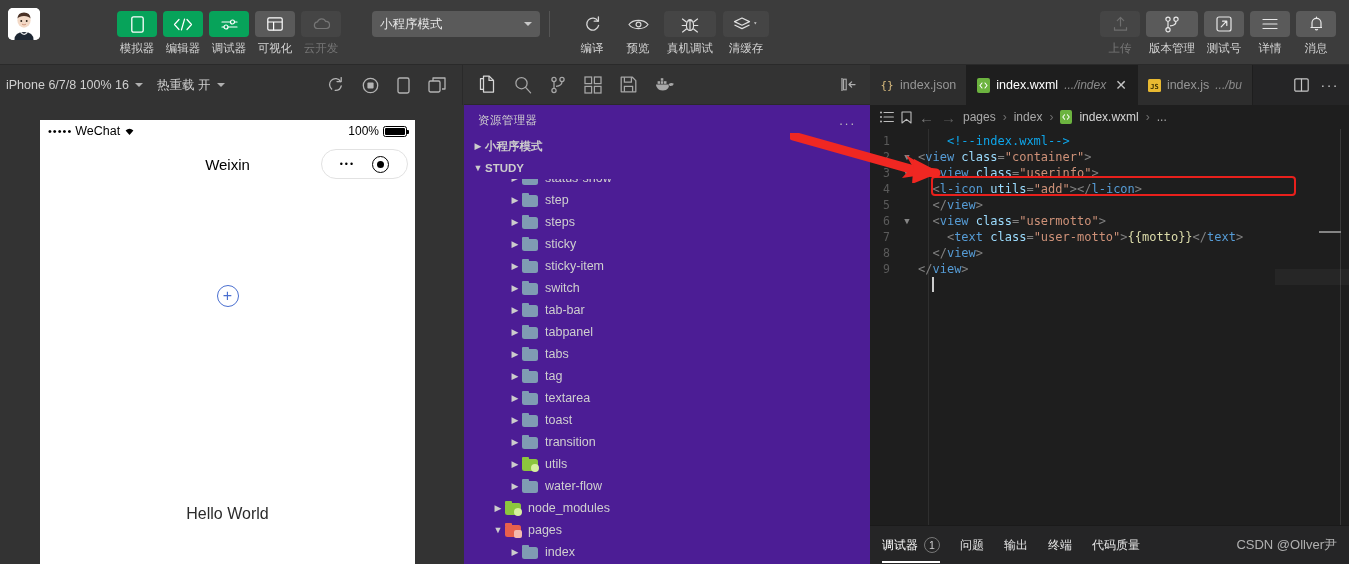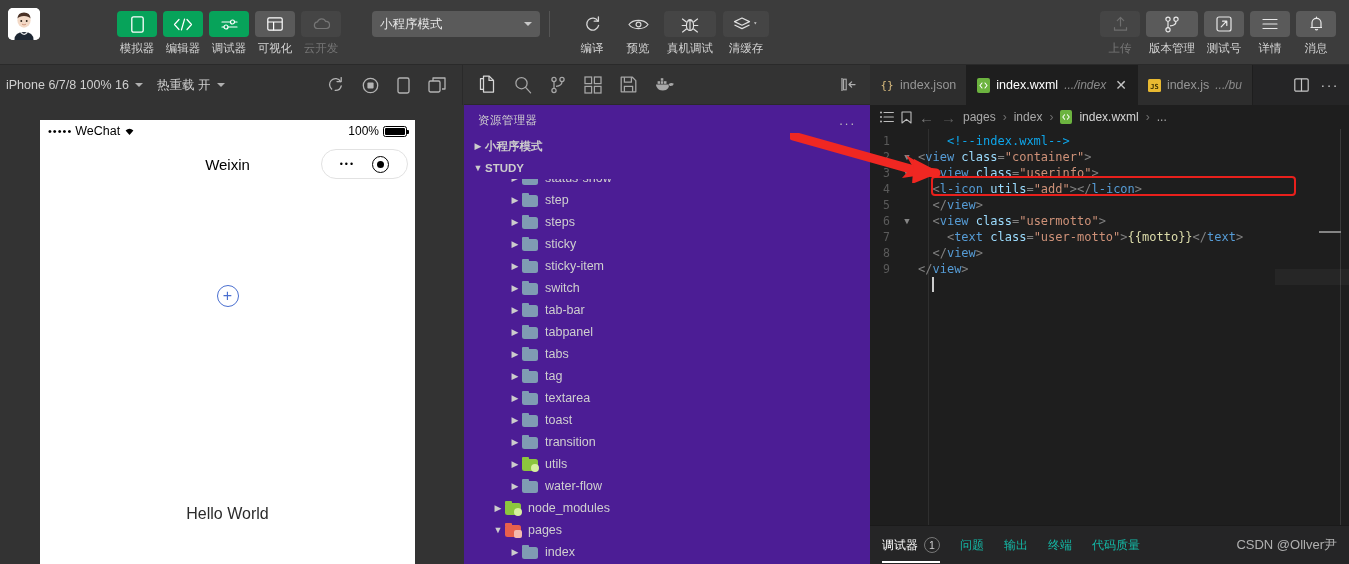--- a/index.html
+++ b/index.html
@@ -166,21 +166,21 @@
   .arrow-svg { position: absolute; pointer-events: none; }
   .minimap-line { position: absolute; right: 8px; width: 22px; height: 2px; background: #858585; }
   .v-rule { position: absolute; top: 0; bottom: 0; width: 1px; background: #2f2f2f; }
 
   
   .panel {
     position: absolute; left: 870px; top: 525px; width: 479px; height: 39px;
     background: #252526; border-top: 1px solid #1a1a1a;
     display: flex; align-items: center; padding-left: 12px; gap: 20px;
   }
-  .ptab { font-size: 12px; color: #14b8a6; cursor: pointer; white-space: nowrap; position: relative; display: flex; align-items: center; gap: 6px; }
+  .ptab { font-size: 12px; color: #e5e5e5; cursor: pointer; white-space: nowrap; position: relative; display: flex; align-items: center; gap: 6px; }
   .ptab.active { color: #ffffff; }
   .ptab.active::after {
     content: ""; position: absolute; left: 0; right: 0; bottom: -9px; height: 1.5px; background: #ffffff;
   }
   .pcount {
     min-width: 16px; height: 16px; border-radius: 8px; border: 1px solid #777;
     color: #d0d0d0; font-size: 10.5px; display: flex; align-items: center;
     justify-content: center; padding: 0 4px;
   }
   .watermark {

